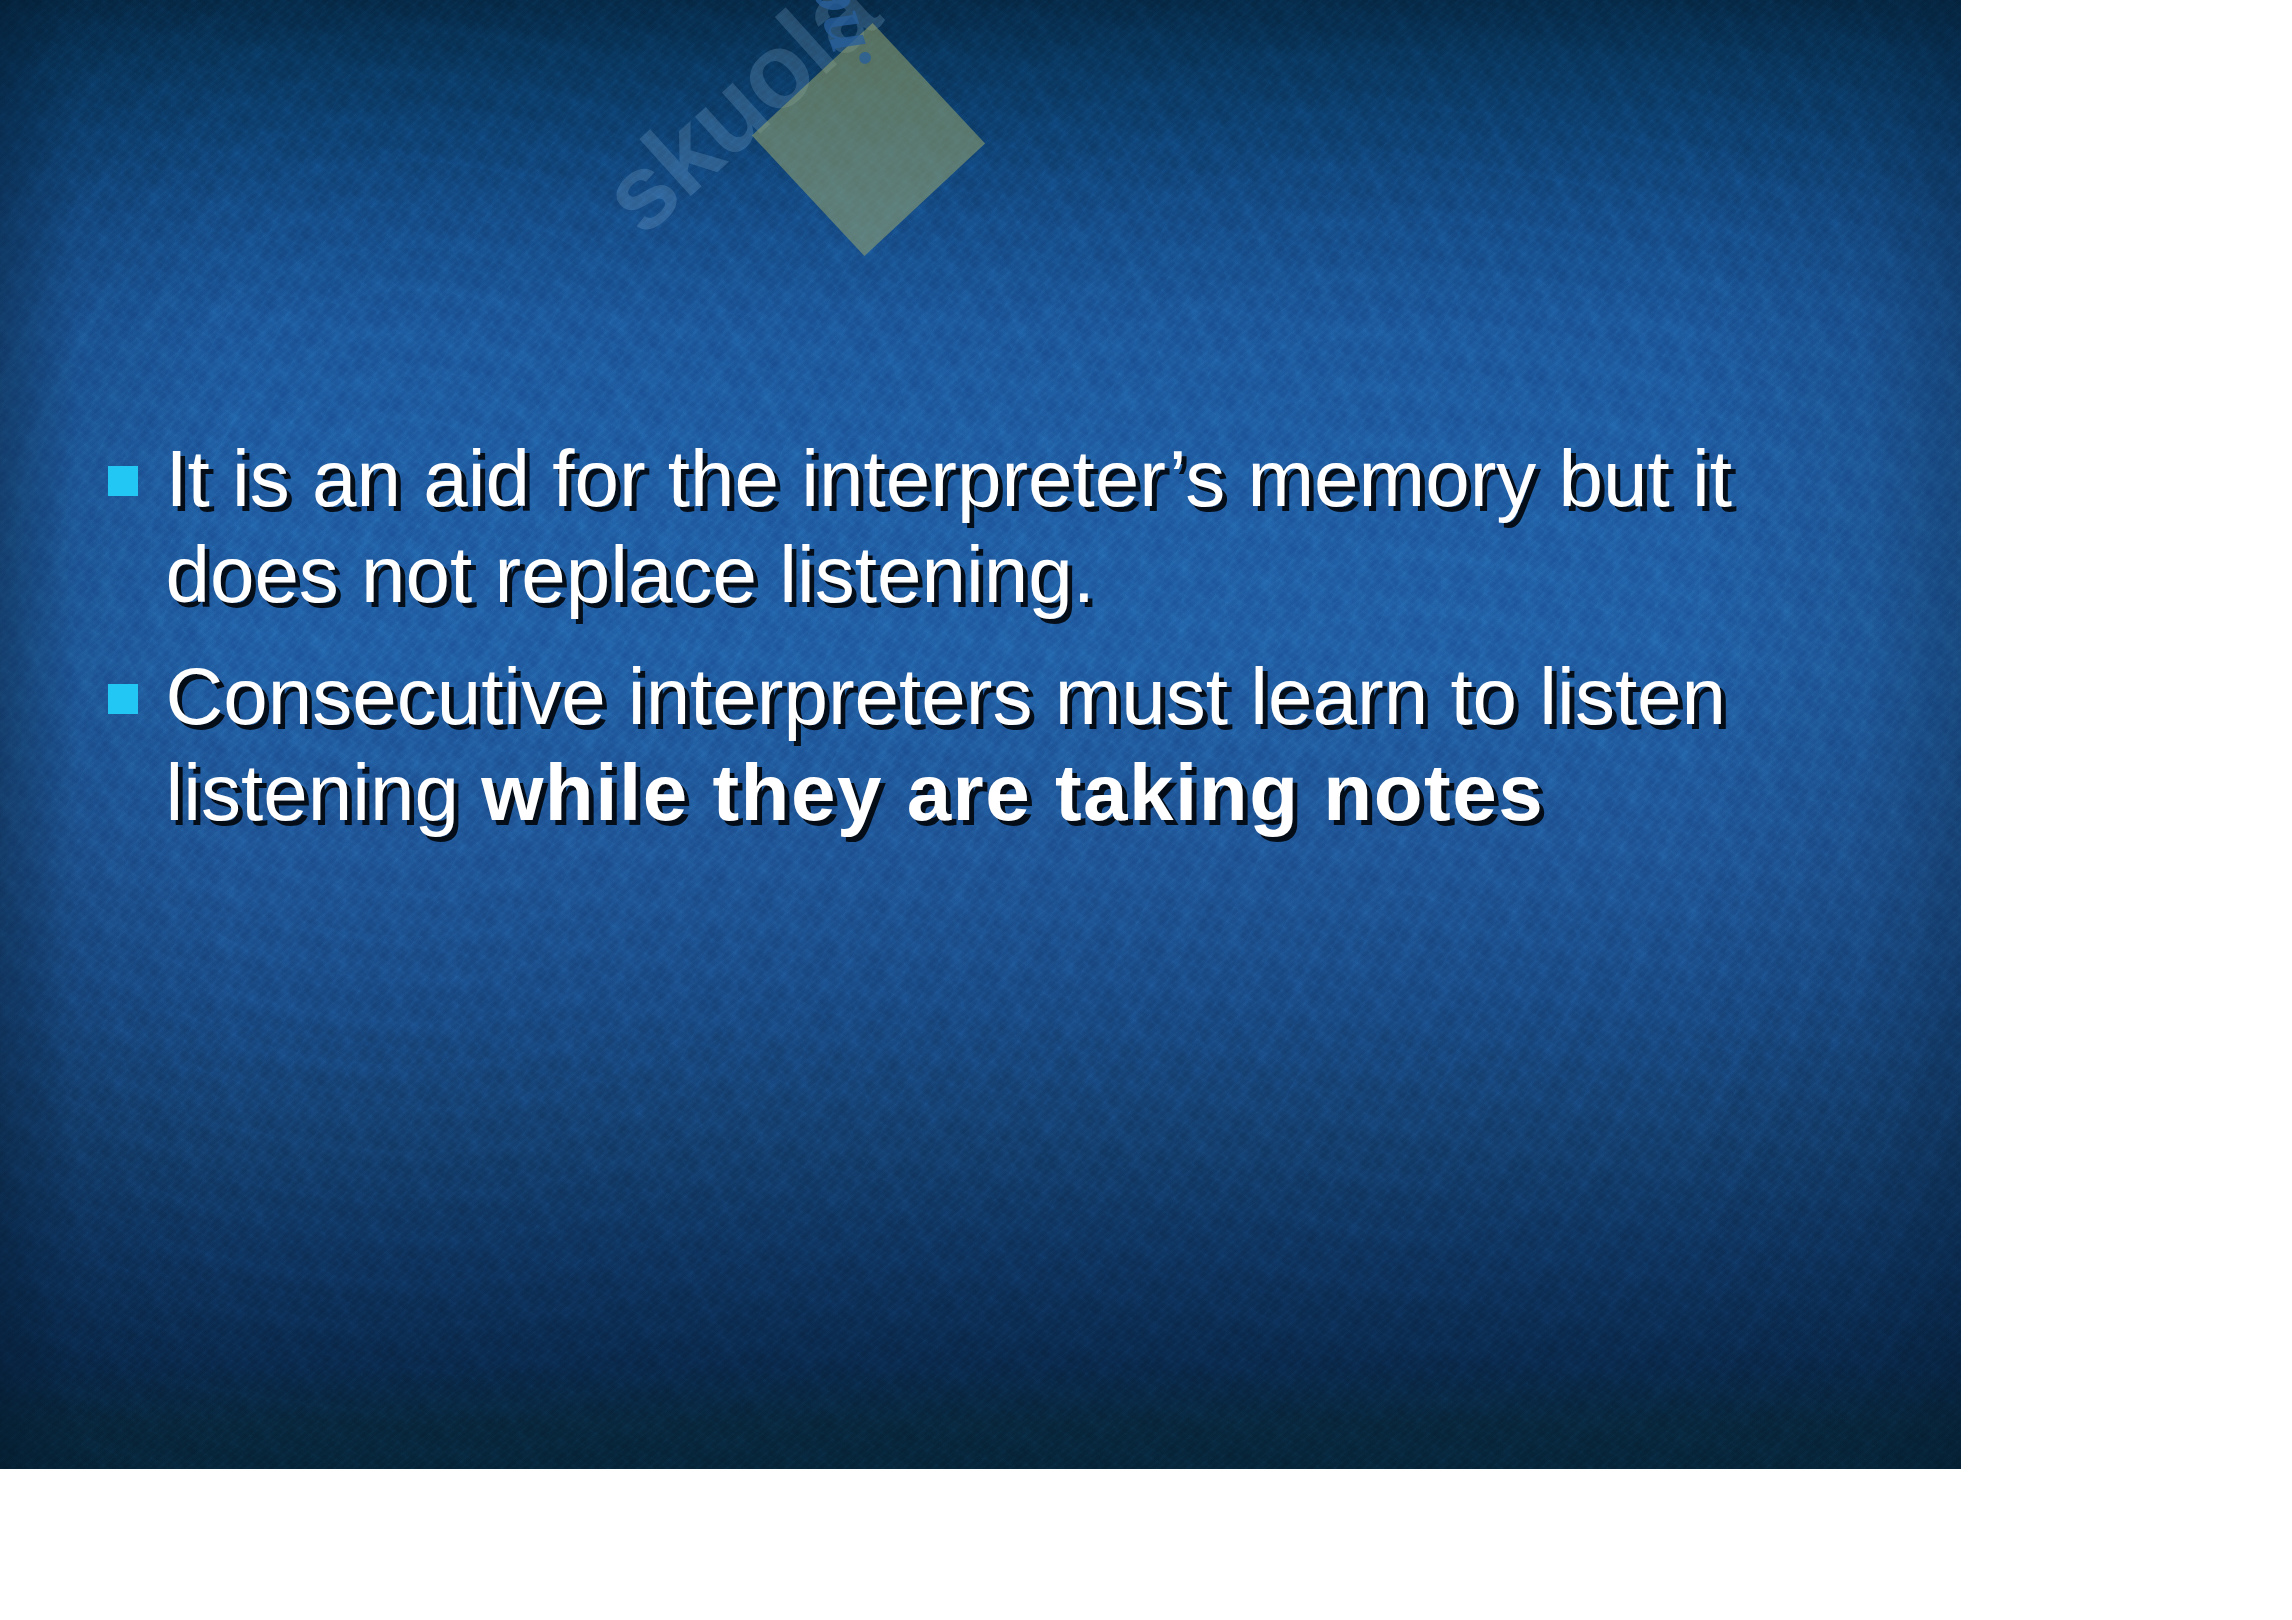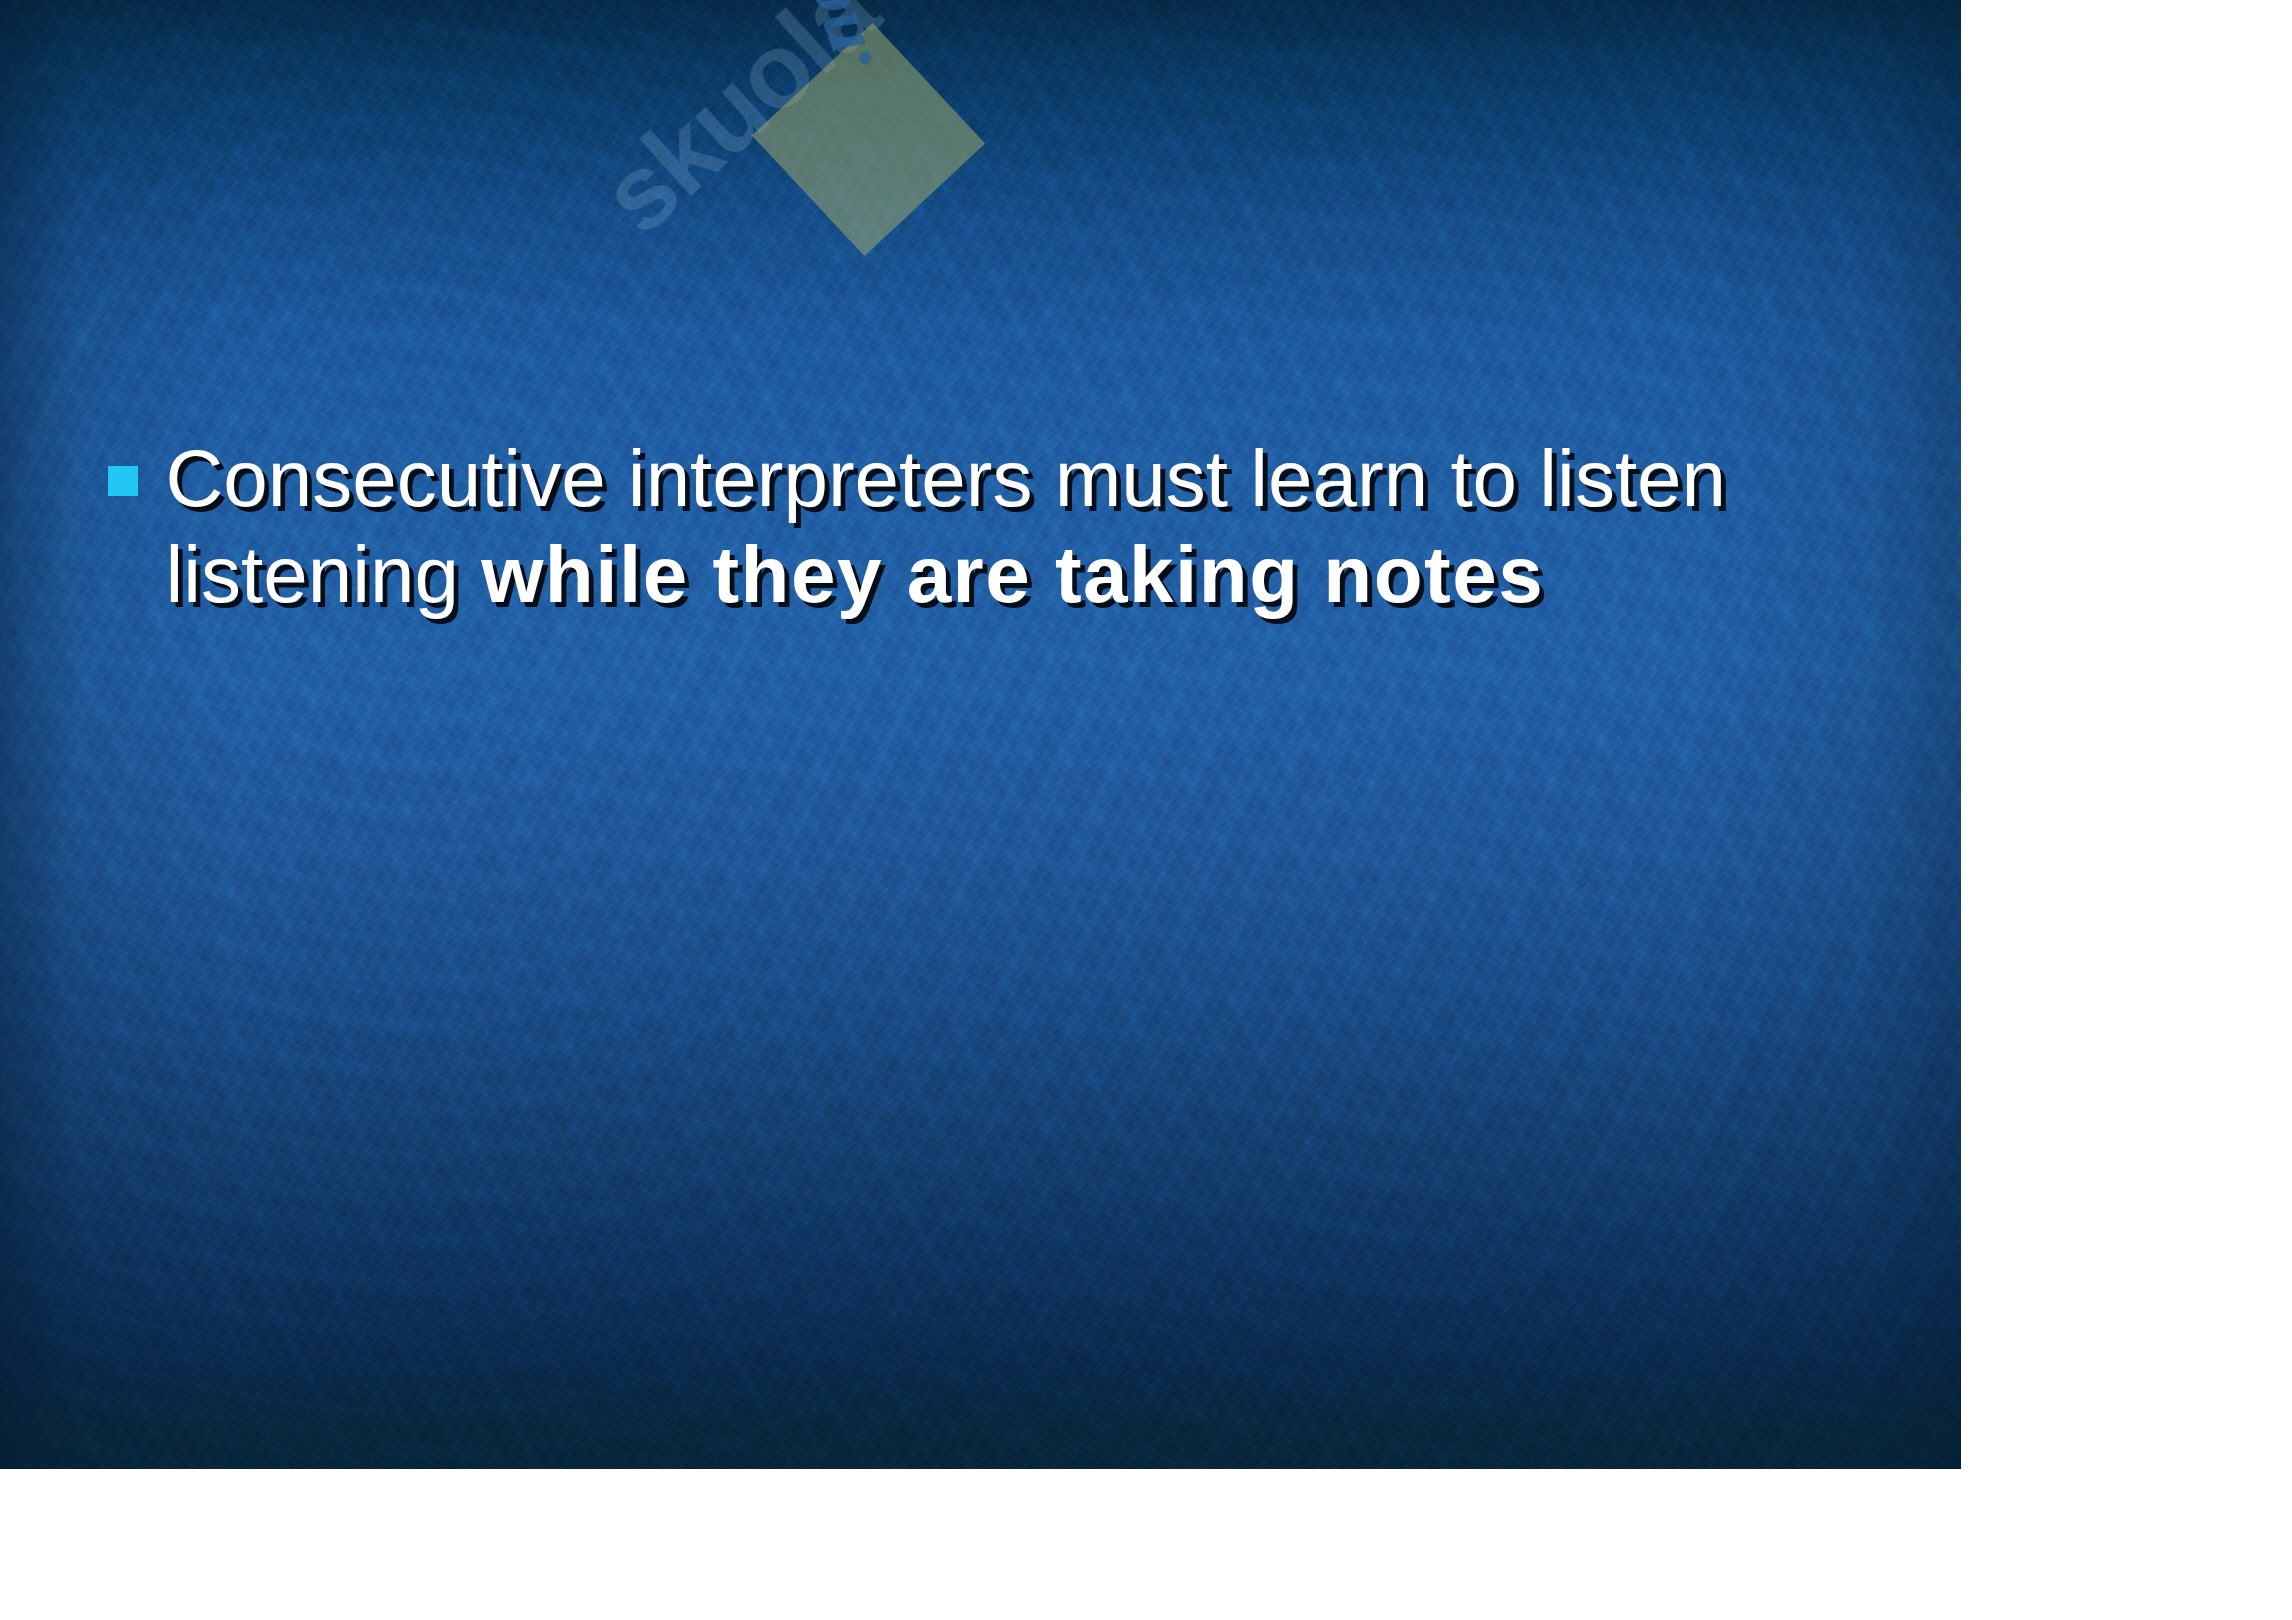--- a/index.html
+++ b/index.html
@@ -238,20 +238,26 @@
 
     <div class="watermark">
       <div class="wm-text">skuola</div>
       <div class="wm-tile"></div>
       <div class="wm-net">.net</div>
     </div>
 
 
     <div class="body">
 
+      <div class="bullet-row">
+        <span class="bullet-marker"></span>
+        <div class="bullet-text">
+          <span>It is an aid for the interpreter’s memory but it does not replace listening.</span>
+        </div>
+      </div>
 
       <div class="bullet-row">
         <span class="bullet-marker"></span>
         <div class="bullet-text">
           <span>Consecutive interpreters must learn to listen listening </span><span class="strong">while they are taking notes</span>
         </div>
       </div>
 
     </div>
 

